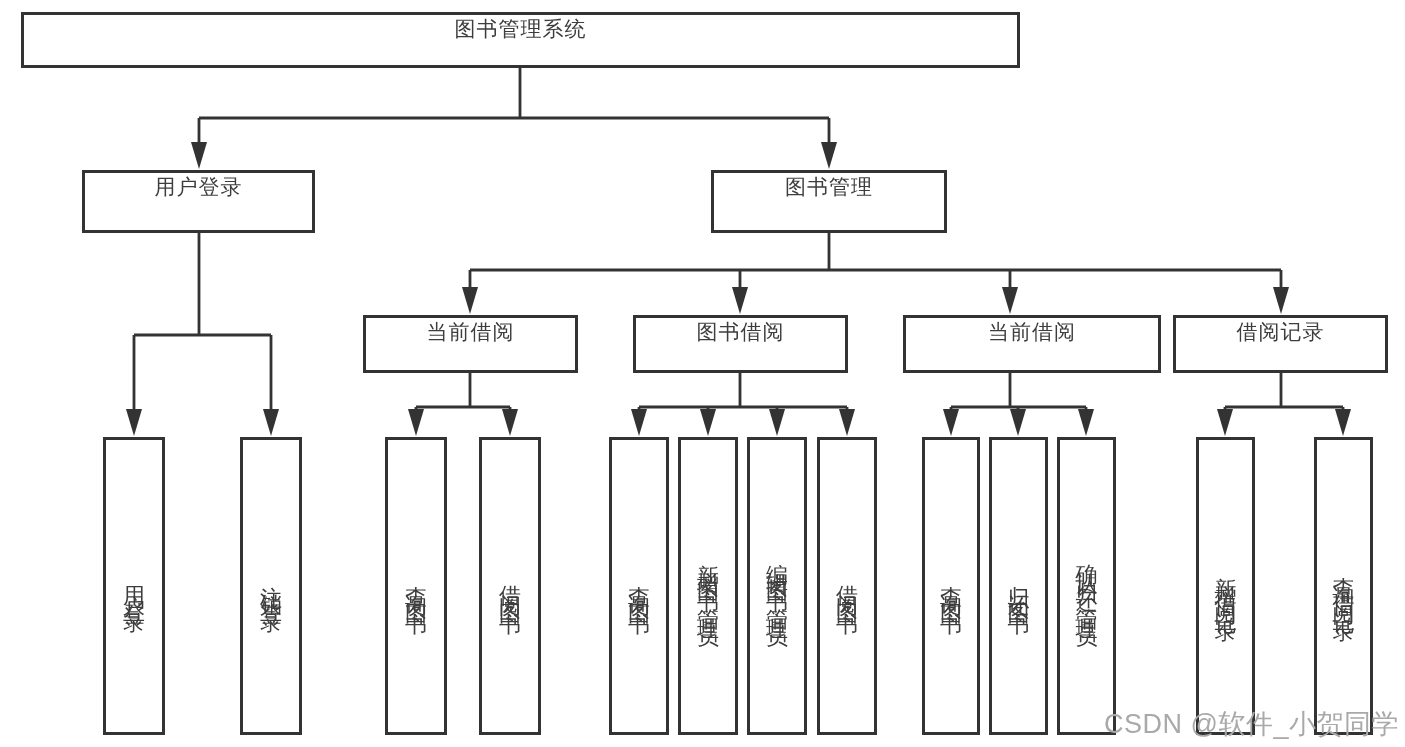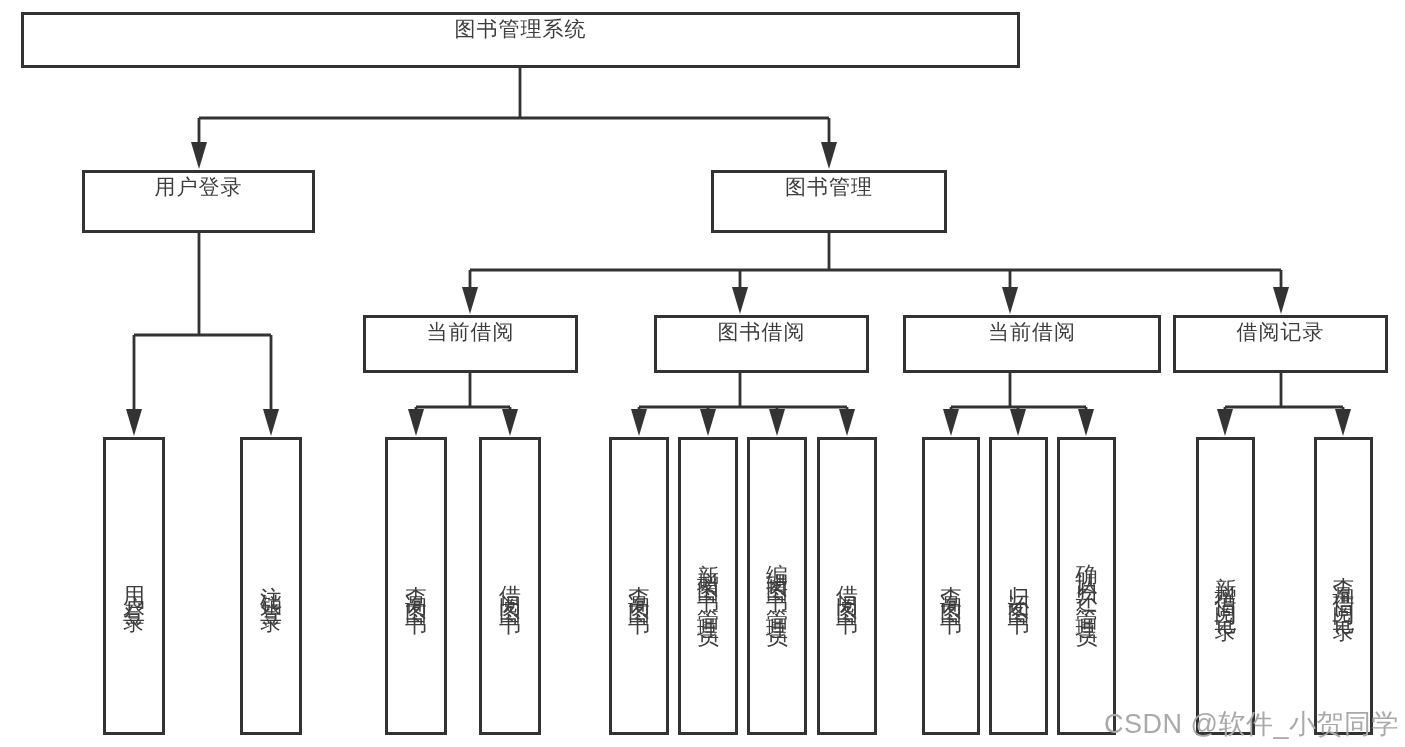--- a/index.html
+++ b/index.html
@@ -148,21 +148,21 @@
   <div class="hbox" style="left:82px; top:170px; width:233px; height:63px;">
     <span>用户登录</span>
   </div>
   <div class="hbox" style="left:711px; top:170px; width:236px; height:63px;">
     <span>图书管理</span>
   </div>
 
   <div class="hbox" style="left:363px; top:315px; width:215px; height:58px;">
     <span>当前借阅</span>
   </div>
-  <div class="hbox" style="left:654px; top:315px; width:215px; height:58px;">
+  <div class="hbox" style="left:633px; top:315px; width:215px; height:58px;">
     <span>图书借阅</span>
   </div>
   <div class="hbox" style="left:903px; top:315px; width:258px; height:58px;">
     <span>当前借阅</span>
   </div>
   <div class="hbox" style="left:1173px; top:315px; width:215px; height:58px;">
     <span>借阅记录</span>
   </div>
 
   <div class="vbox" style="left:103px; width:62px;">

